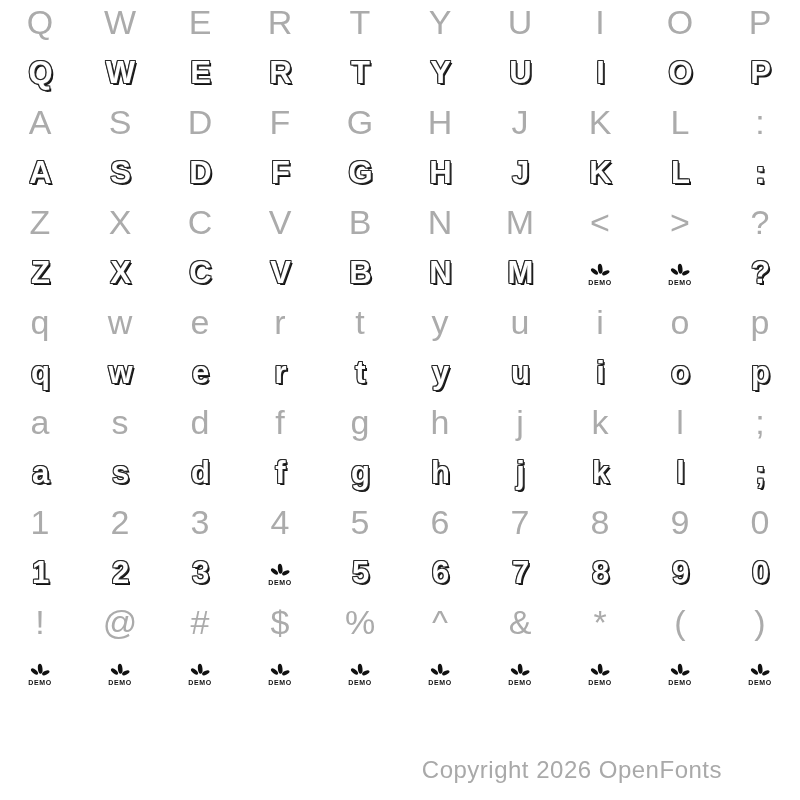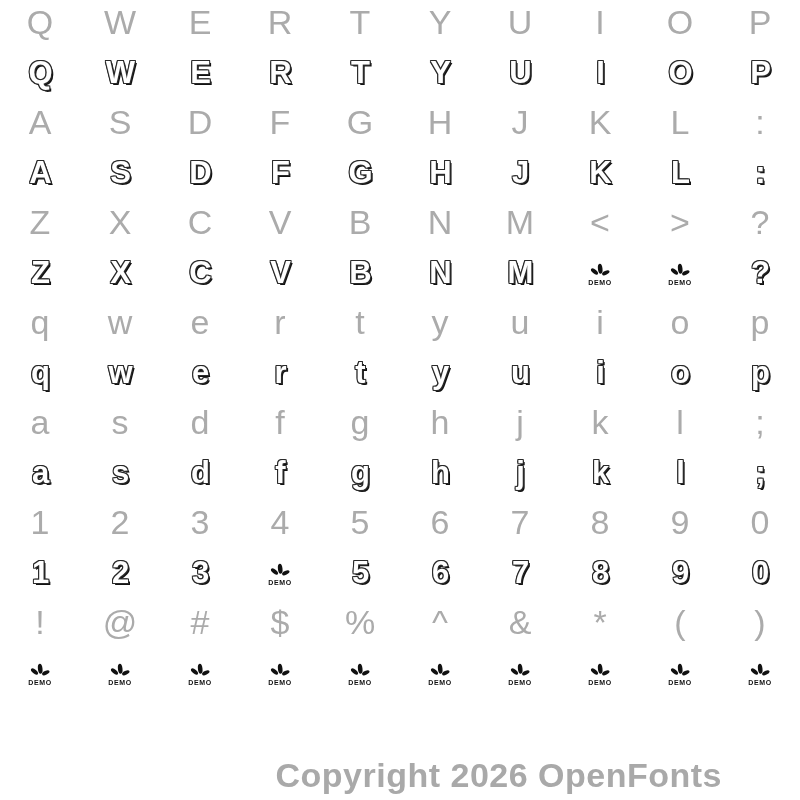--- a/index.html
+++ b/index.html
@@ -68,22 +68,22 @@
     font-weight: 700;
     letter-spacing: 0.6px;
     color: var(--demo-black, #111111);
     margin-top: 1px;
   }
   .footer {
     position: absolute;
     top: 756px;
     right: 78px;
     font-family: "Liberation Sans", sans-serif;
-    font-size: 34px;
-    font-weight: 700;
+    font-size: 24px;
+    font-weight: 400;
     color: var(--copy-gray, #a9a9a9);
     letter-spacing: 0.5px;
     white-space: nowrap;
   }
 </style>
 </head>
 <body>
 
 <div class="sheet">
     <div class="row reference">

